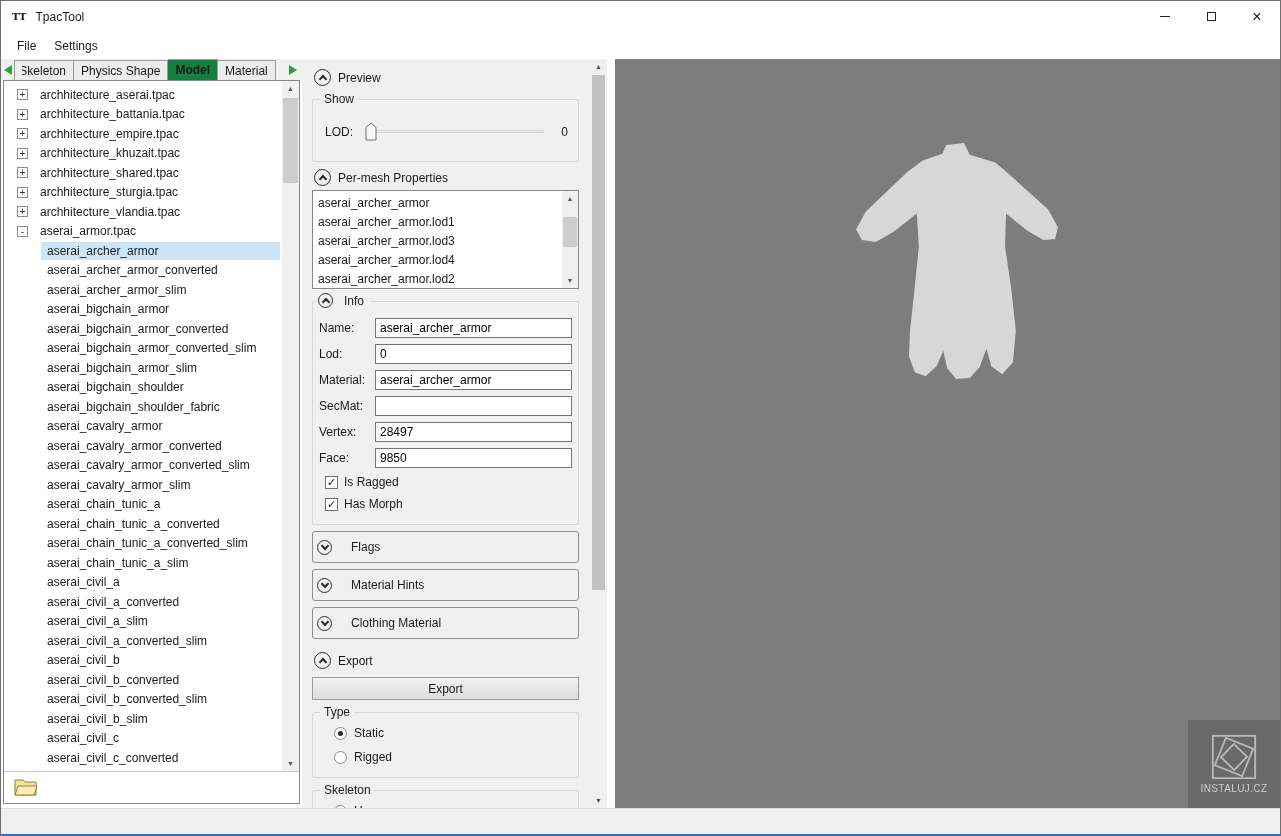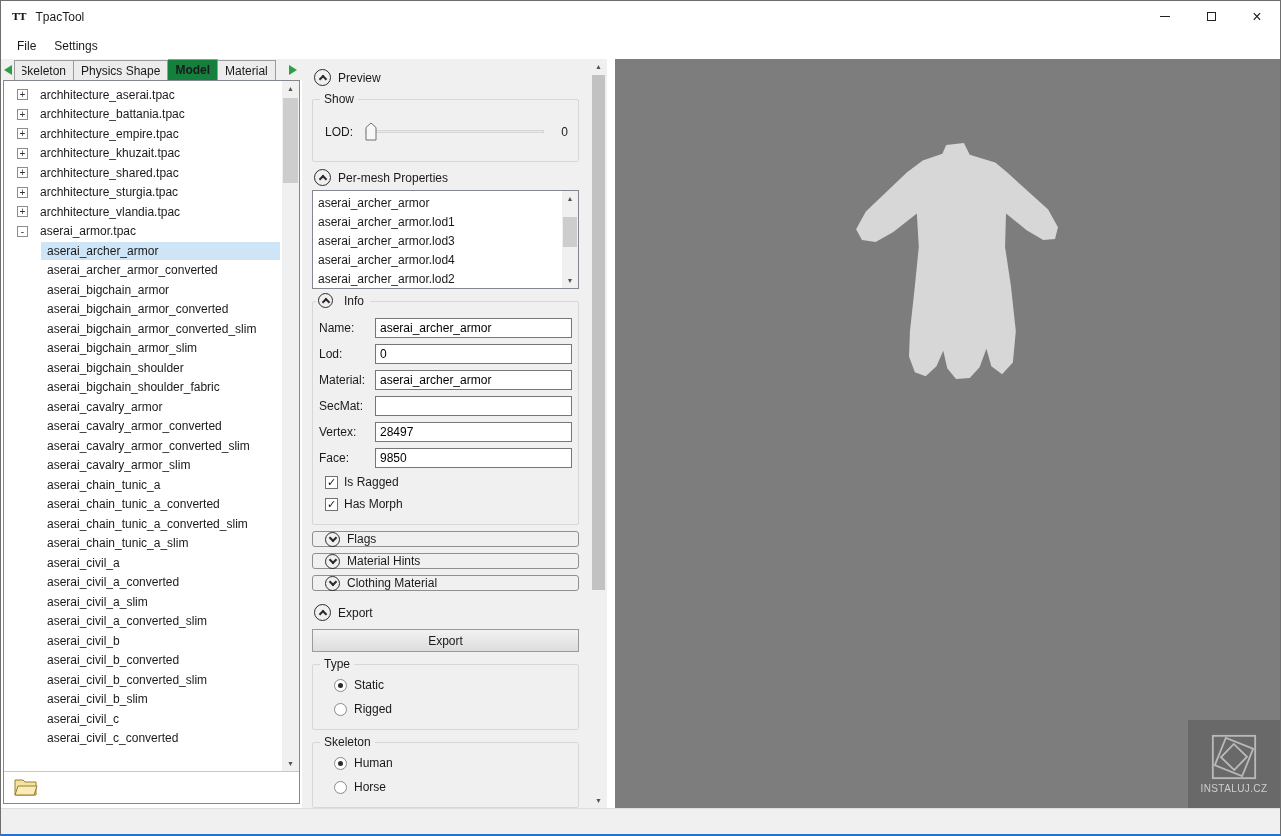--- a/index.html
+++ b/index.html
@@ -80,21 +80,21 @@
   .list-sb { width: 16px; }
   .list-sb .sb-thumb { top: 26px; height: 30px; }
 
   .info-box { padding: 16px 6px 6px 6px; }
   .info-row { display: flex; align-items: center; margin-bottom: 6px; }
   .info-label { width: 56px; flex: none; }
   .info-input { flex: 1; height: 20px; border: 1px solid #767676; background: #fff; font-family: "Liberation Sans", sans-serif; font-size: 12px; padding: 0 4px; }
   .check-row { display: flex; align-items: center; gap: 6px; margin: 3px 0 6px 6px; height: 16px; }
   .checkbox { width: 13px; height: 13px; flex: none; border: 1px solid #707070; background: #fff; display: flex; align-items: center; justify-content: center; font-size: 11px; line-height: 12px; color: #111; }
 
-  .collapse-bar { height: 16px; border: 1px solid #8f8f8f; border-radius: 3px; display: flex; align-items: center; gap: 7px; padding-left: 12px; margin-top: 6px; background: #f0f0f0; }
+  .collapse-bar { height: 32px; border: 1px solid #8f8f8f; border-radius: 3px; display: flex; align-items: center; gap: 19px; padding-left: 4px; margin-top: 6px; background: #f0f0f0; }
 
   .export-btn { display: block; width: 100%; height: 23px; margin: 7px 0 2px 0; background: linear-gradient(#f2f2f2, #dddddd); border: 1px solid #9a9a9a; font-family: "Liberation Sans", sans-serif; font-size: 12px; color: #1a1a1a; }
 
   .radio-group { padding: 12px 8px 4px 21px; }
   .radio-row { display: flex; align-items: center; gap: 7px; height: 16px; margin-bottom: 8px; }
   .radio { width: 13px; height: 13px; flex: none; border: 1px solid #8a8a8a; border-radius: 50%; background: #fff; position: relative; }
   .radio.selected::after { content: ""; position: absolute; left: 3px; top: 3px; right: 3px; bottom: 3px; border-radius: 50%; background: #2b2b2b; }
 
   
   .preview { flex: 1; position: relative; background: #7d7d7d; overflow: hidden; }
@@ -183,20 +183,23 @@
               </div>
               <div class="tree-row depth0">
                 <span class="expander">-</span>
                 <span class="tree-label">aserai_armor.tpac</span>
               </div>
               <div class="tree-row depth1 selected">
                 <span class="tree-label">aserai_archer_armor</span>
               </div>
               <div class="tree-row depth1">
                 <span class="tree-label">aserai_archer_armor_converted</span>
+              </div>
+              <div class="tree-row depth1">
+                <span class="tree-label">aserai_archer_armor_slim</span>
               </div>
               <div class="tree-row depth1">
                 <span class="tree-label">aserai_bigchain_armor</span>
               </div>
               <div class="tree-row depth1">
                 <span class="tree-label">aserai_bigchain_armor_converted</span>
               </div>
               <div class="tree-row depth1">
                 <span class="tree-label">aserai_bigchain_armor_converted_slim</span>
               </div>

